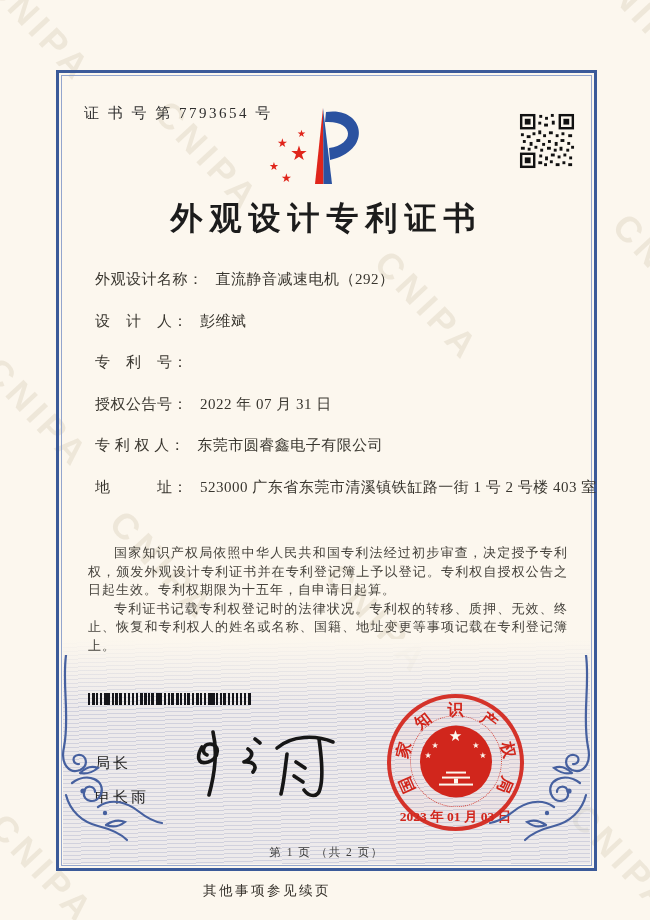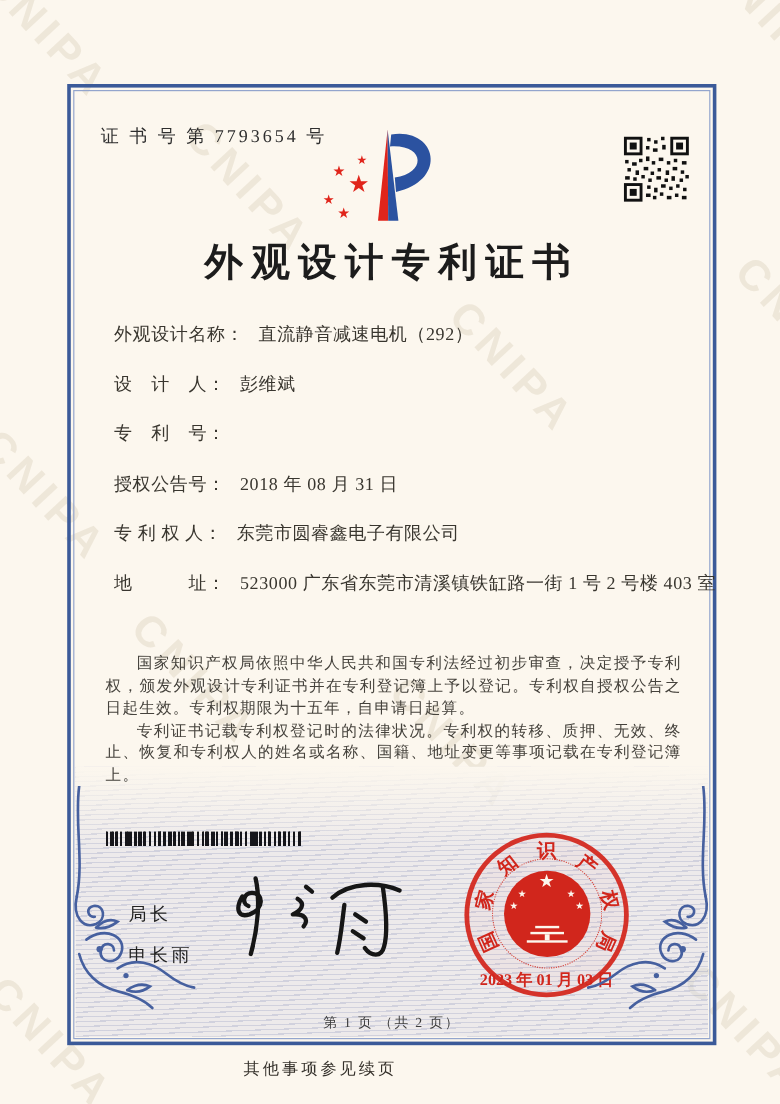--- a/index.html
+++ b/index.html
@@ -66,21 +66,21 @@
   .barcode {
     position:absolute; left:88px; top:693px; width:163px; height:12px;
     background:
       repeating-linear-gradient(90deg,#15151a 0 2px,transparent 2px 4px),
       repeating-linear-gradient(90deg,#15151a 0 1px,transparent 1px 9px),
       repeating-linear-gradient(90deg,transparent 0 5px,#15151a 5px 7px,transparent 7px 13px);
   }
   .signer {
     position:absolute; left:95px; top:746px;
     font-family:"Liberation Sans","DejaVu Sans",sans-serif;
-    font-size:15px; color:#222; letter-spacing:3px; line-height:34px;margin-left:12px;
+    font-size:15px; color:#222; letter-spacing:3px; line-height:34px;
   }
   .signature { position:absolute; left:192px; top:727px; width:150px; height:80px; }
   
   .seal { position:absolute; left:387px; top:694px; width:137px; height:137px; }
   .seal-ring {
     position:absolute; inset:0; border:4px solid rgba(211,37,27,0.93);
     border-radius:50%; background:rgba(211,37,27,0.03);
   }
   .seal-char {
     position:absolute; left:50%; top:50%;
@@ -228,21 +228,21 @@
     </div>
     <div class="field-row">
       <span>设　计　人：</span>
       <span>彭维斌</span>
     </div>
     <div class="field-row">
       <span>专　利　号：</span>
     </div>
     <div class="field-row">
       <span>授权公告号：</span>
-      <span>2018 年 08 月 31 日</span>
+      <span>2022 年 07 月 31 日</span>
     </div>
     <div class="field-row">
       <span>专 利 权 人：</span>
       <span>东莞市圆睿鑫电子有限公司</span>
     </div>
     <div class="field-row">
       <span>地　　　址：</span>
       <span>523000 广东省东莞市清溪镇铁缸路一街 1 号 2 号楼 403 室</span>
     </div>
   </div>

